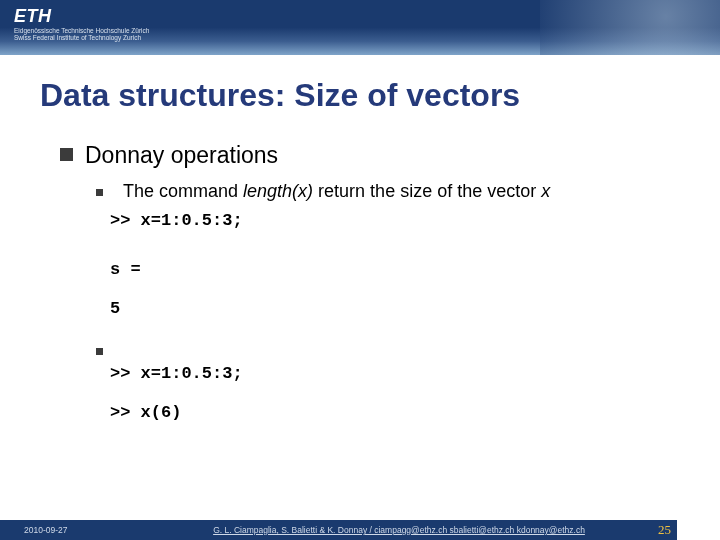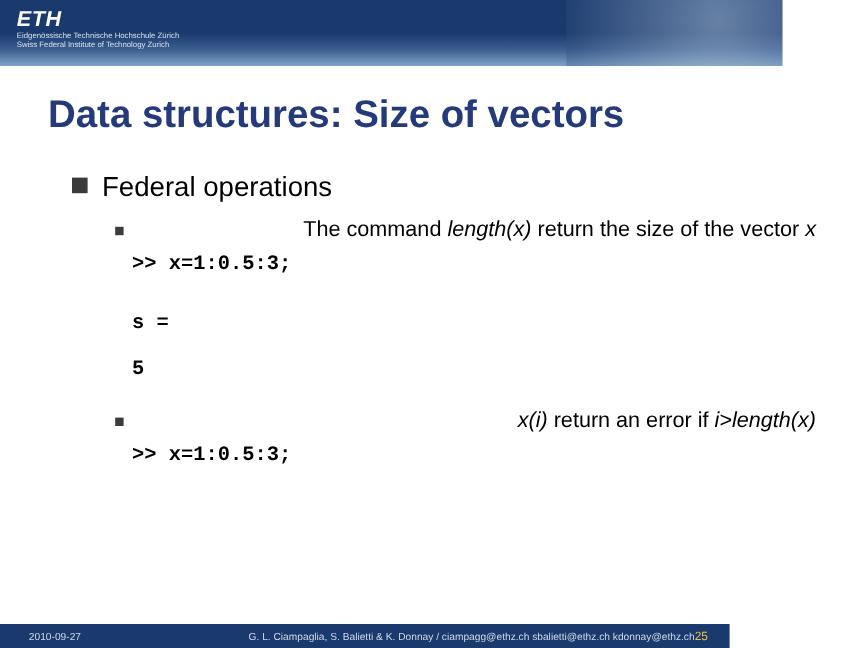--- a/index.html
+++ b/index.html
@@ -1,53 +1,53 @@
 <!DOCTYPE html>
 <html><head>
 <meta charset="utf-8">
 <style>
   * { margin:0; padding:0; box-sizing:border-box; }
   body { width:720px; height:540px; font-family:Arial,Helvetica,sans-serif; background:#fff; position:relative; overflow:hidden; }
-  .header { width:652px; height:55px; background:linear-gradient(to bottom,#1a3a6e 0%,#1a3a6e 50%,#3b5d8f 75%,#7fa4c9 100%); position:relative; }
+  .header { width:720px; height:55px; background:linear-gradient(to bottom,#1a3a6e 0%,#1a3a6e 50%,#3b5d8f 75%,#7fa4c9 100%); position:relative; }
   .header::after{ content:""; position:absolute; right:0; top:0; width:180px; height:55px; background:radial-gradient(circle at 70% 30%,rgba(180,200,220,0.5),rgba(40,70,120,0.3)); }
   .logo { color:#fff; font-weight:bold; font-size:18px; font-style:italic; padding:6px 0 0 14px; letter-spacing:0.5px;}
   .logo-sub { color:#d7e0ec; font-size:6.5px; padding-left:14px; line-height:1.1; }
   .title { color:#253a7a; font-size:32px; font-weight:bold; padding:22px 0 0 40px; }
   .content { padding:28px 40px 0 60px; color:#000; }
   .h2row { display:flex; align-items:flex-start; gap:12px; margin-bottom:12px;}
   .bullet-sq { width:13px; height:13px; background:#3b3b3b; flex-shrink:0; margin-top:6px;}
   .h2 { font-size:23px; }
-  .subrow { display:flex; align-items:flex-start; gap:20px; margin:6px 0 8px 36px;justify-content:space-between; }
+  .subrow { display:flex; align-items:flex-start; gap:20px; margin:6px 0 8px 36px; }
   .bullet-sm { width:7px; height:7px; background:#3b3b3b; flex-shrink:0; margin-top:8px;}
   .sub { font-size:18px; }
   .code { font-family:"Courier New",monospace; font-size:17px; font-weight:bold; margin-left:50px; line-height:1.35; }
   .code p { margin:3px 0; }
   .gap { height:10px; }
-  .footer { position:absolute; bottom:0; left:0; width:608px; height:20px; background:#1a3a6e; color:#cfd9e8; font-size:8.5px; display:flex; align-items:center; }
+  .footer { position:absolute; bottom:0; left:0; width:677px; height:20px; background:#1a3a6e; color:#cfd9e8; font-size:8.5px; display:flex; align-items:center; }
   .footer .date { padding-left:24px; width:140px;}
-  .footer .cred { flex:1; text-align:right; }
-  .footer .pg { padding-right:18px; color:#f0c040; font-size:10px;}
+  .footer .cred { flex:1; text-align:center;text-decoration:underline; }
+  .footer .pg { padding-right:6px; color:#f0c040; font-size:13px;font-family:Liberation Serif, serif;}
   i.ital { font-style:italic; }
 </style>
 </head>
 <body>
 
 <div class="header">
   <div class="logo">ETH</div>
   <div class="logo-sub">Eidgenössische Technische Hochschule Zürich</div>
   <div class="logo-sub">Swiss Federal Institute of Technology Zurich</div>
 </div>
 
 <div class="title">Data structures: Size of vectors</div>
 
 <div class="content">
 
   <div class="h2row">
     <div class="bullet-sq"></div>
-    <div class="h2">Federal operations</div>
+    <div class="h2">Donnay operations</div>
   </div>
 
   <div class="subrow">
     <div class="bullet-sm"></div>
     <div class="sub">
       <span>The command </span><i class="ital">length(x)</i><span> return the size of the vector </span><i class="ital">x</i>
     </div>
   </div>
 
   <div class="code">
@@ -56,28 +56,26 @@
     <div class="gap"></div>
     <p>s =</p>
     <div class="gap"></div>
     <p>5</p>
   </div>
 
   <div class="gap"></div>
 
   <div class="subrow">
     <div class="bullet-sm"></div>
-    <div class="sub">
-      <i class="ital">x(i)</i><span> return an error if </span><i class="ital">i&gt;length(x)</i>
-    </div>
   </div>
 
   <div class="code">
     <p>&gt;&gt; x=1:0.5:3;</p>
     <div class="gap"></div>
+    <p>&gt;&gt; x(6)</p>
   </div>
 
 </div>
 
 <div class="footer">
   <div class="date">2010-09-27</div>
   <div class="cred">G. L. Ciampaglia, S. Balietti &amp; K. Donnay / ciampagg@ethz.ch sbalietti@ethz.ch kdonnay@ethz.ch</div>
   <div class="pg">25</div>
 </div>
 

